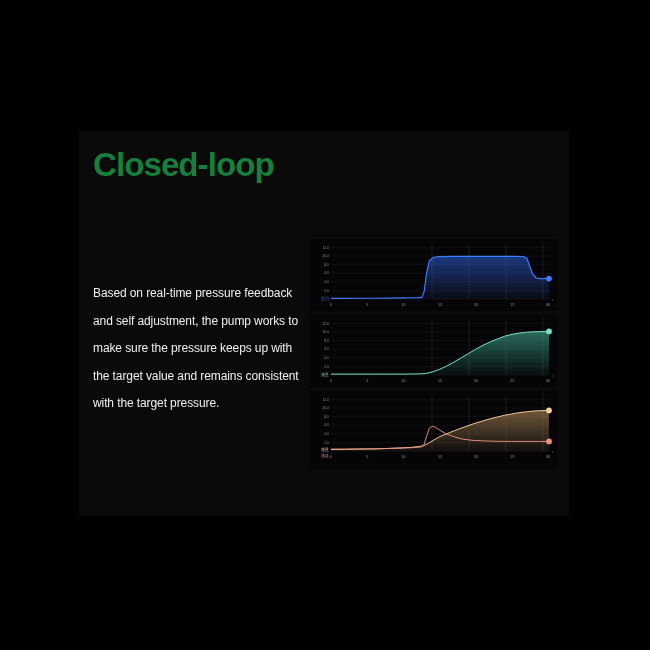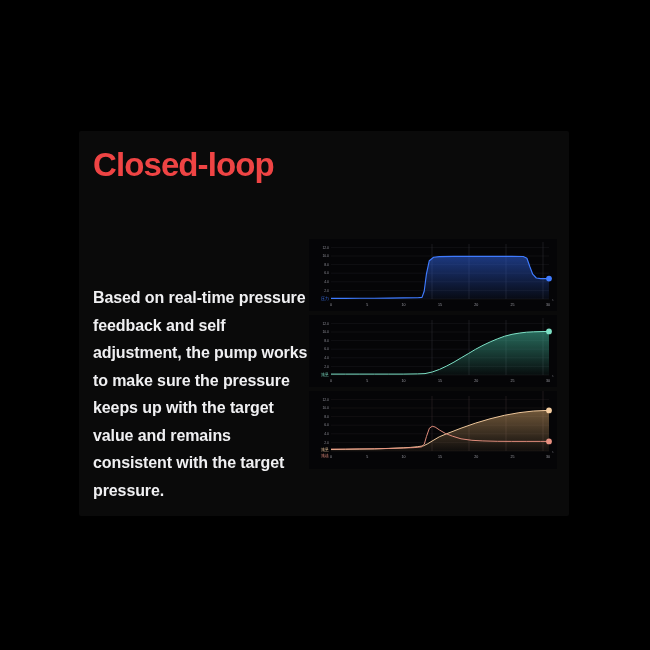--- a/index.html
+++ b/index.html
@@ -30,39 +30,39 @@
     background: #0a0a0a;
     border-radius: 2px;
     overflow: hidden;
   }
   
   #headline {
     position: absolute;
     left: 14px;
     top: 12px;
     width: 440px;
-    color: #ef4444;
+    color: #15803d;
     font-size: 33px;
     font-weight: 700;
     letter-spacing: -0.9px;
     line-height: 43px;
   }
   #headline .hl {
     display: block;
     white-space: nowrap;
   }
   
   #bodycopy {
     position: absolute;
     left: 14px;
     top: 137px;
     width: 216px;
     color: #f0f0f2;
-    font-size: 16px;
-    font-weight: 700;
+    font-size: 12px;
+    font-weight: 400;
     line-height: 27.5px;
     letter-spacing: -0.1px;
   }
   
   #charts {
     position: absolute;
     left: 230px;
     top: 108px;
     width: 248px;
     height: 234px;

